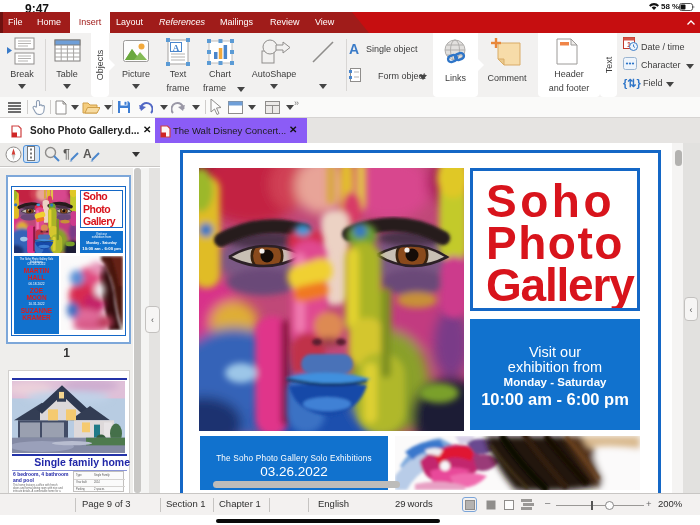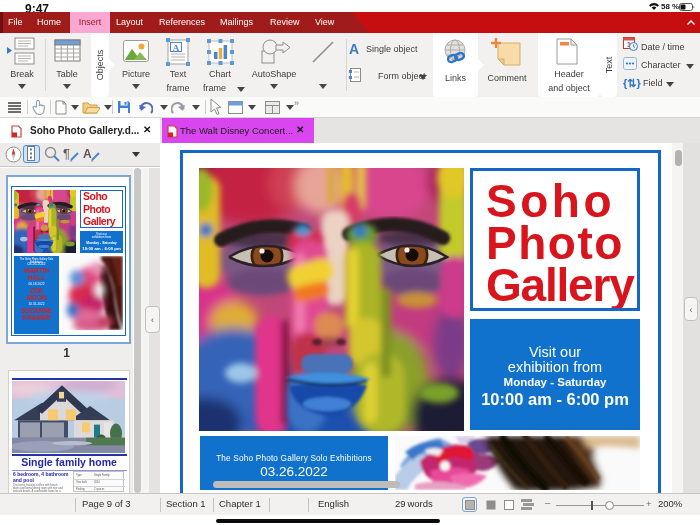--- a/index.html
+++ b/index.html
@@ -6,21 +6,21 @@
   html,body { width:700px; height:525px; overflow:hidden; }
   body { font-family:"Liberation Sans", sans-serif; position:relative; background:#fff; }
   .abs { position:absolute; }
   
   #statustop { left:0; top:0; width:700px; height:12px; background:#fff; }
   #clock { left:25px; top:2px; font-size:12px; font-weight:bold; color:#111; }
   #stright { top:2px; font-size:8px; font-weight:bold; color:#111; }
   
   #menubar { left:0; top:12px; width:700px; height:21px; background:#a01c1a; }
   .mtab { position:absolute; top:0; height:31px; line-height:21px; color:#fff; font-size:9px; }
-  .mtab.sel { background:#f9a8d4; color:#a01c1a; }
+  .mtab.sel { background:#ffffff; color:#a01c1a; }
   #menucollapse { position:absolute; right:5px; top:0px; color:#fff; font-size:9px; }
   #menuleftedge { position:absolute; left:0; top:0; width:3px; height:21px; background:#6d1110; }
   
   #toolbar { left:0; top:33px; width:700px; height:64px; background:#f2f1f0; }
   .tsep { position:absolute; top:6px; width:1px; height:52px; background:#d8d6d4; }
   .vtab { position:absolute; top:0; width:20px; height:64px; background:#fff; border-radius:0 0 4px 4px; }
   .vtab span { position:absolute; left:50%; top:50%; transform:translate(-50%,-50%) rotate(-90deg); white-space:nowrap; font-size:9px; color:#3c3c3c; }
   .notchR { position:absolute; width:0; height:0; border-top:6px solid transparent; border-bottom:6px solid transparent; border-left:6px solid #fff; top:26px; }
   .notchL { position:absolute; width:0; height:0; border-top:6px solid transparent; border-bottom:6px solid transparent; border-right:6px solid #fff; top:26px; }
   .wpanel { position:absolute; top:0; height:64px; background:#fff; border-radius:0 0 4px 4px; }
@@ -241,21 +241,21 @@
     <path d="M14.5 2.5 a2 2 0 0 1 0 3 Z" fill="#555"></path>
   </svg>
 
   <div id="menubar" class="abs">
     <div style="position:absolute; left:352px; top:0; width:348px; height:21px; background:#c60e10; clip-path:polygon(0 0, 100% 0, 100% 100%, 17px 100%);"></div>
     <div id="menuleftedge"></div>
     <div class="mtab" style="left:8px;">File</div>
     <div class="mtab" style="left:37px;">Home</div>
     <div class="mtab sel" style="left:70px; width:40px; text-align:center;">Insert</div>
     <div class="mtab" style="left:116px;">Layout</div>
-    <div class="mtab" style="left:159px;">References</div>
+    <div class="mtab" style="left:159px;font-style:italic;">References</div>
     <div class="mtab" style="left:220px;">Mailings</div>
     <div class="mtab" style="left:270px;">Review</div>
     <div class="mtab" style="left:315px;">View</div>
     <svg id="menucollapse" style="position:absolute; right:5px; top:8px;" width="8" height="5" viewBox="0 0 8 5">
       <path d="M0.5 4.5 L4 1 L7.5 4.5" stroke="#fff" stroke-width="1.3" fill="none"></path>
     </svg>
   </div>
 
   <div id="toolbar" class="abs">
     
@@ -404,21 +404,21 @@
       </g>
     </svg>
     <div class="lbl ctr" style="left:482px; top:40px; width:50px;">Comment</div>
     
     <svg class="ticon" style="left:556px; top:5px;" width="22" height="27" viewBox="0 0 22 27">
       <path d="M1 1 L15 1 L21 7 L21 26 L1 26 Z" fill="#fff" stroke="#9c9a98"></path>
       <path d="M15 1 L15 7 L21 7 Z" fill="#eeecea" stroke="#9c9a98"></path>
       <rect x="4" y="4" width="9" height="3.5" fill="#f08548"></rect>
     </svg>
     <div class="lbl ctr" style="left:538px; top:36px; width:62px;">Header</div>
-    <div class="lbl ctr" style="left:538px; top:50px; width:62px;">and object</div>
+    <div class="lbl ctr" style="left:538px; top:50px; width:62px;">and footer</div>
     
     <svg class="ticon" style="left:623px; top:3px;" width="15" height="15" viewBox="0 0 15 15">
       <rect x="0.5" y="1.5" width="11" height="11" fill="#fff" stroke="#c0392b"></rect>
       <rect x="0.5" y="1.5" width="11" height="3" fill="#d65548"></rect>
       <text x="4" y="11" font-size="7" fill="#c0392b" font-weight="bold">1</text>
       <circle cx="10.5" cy="10.5" r="4" fill="#eef4fb" stroke="#3a7bc8"></circle>
       <path d="M10.5 8.5 L10.5 10.5 L12 11.5" stroke="#3a7bc8" fill="none"></path>
     </svg>
     <div class="lbl" style="left:641px; top:9px;">Date / time</div>
     <svg class="ticon" style="left:623px; top:24px;" width="14" height="13" viewBox="0 0 14 13">
@@ -497,21 +497,21 @@
 
   <div id="tabbar" class="abs">
     <div class="dtab" style="left:0; width:160px; background:#fff;">
       <svg style="position:absolute; left:11px; top:7px;" width="11" height="13" viewBox="0 0 11 13">
         <path d="M1 1 L7.5 1 L10 3.5 L10 12 L1 12 Z" fill="#fff" stroke="#cf4040" stroke-width="1.2"></path>
         <rect x="1" y="7.5" width="5" height="4.5" fill="#d02525"></rect>
       </svg>
       <span class="ttext" style="font-weight:bold; color:#222;">Soho Photo Gallery.d...</span>
       <span class="tclose" style="left:143px;">✕</span>
     </div>
-    <div class="dtab" style="left:162px; width:152px; background:#d946ef;">
+    <div class="dtab" style="left:155px; width:152px; background:#8b5cf6;">
       <svg style="position:absolute; left:5px; top:7px;" width="11" height="13" viewBox="0 0 11 13">
         <path d="M1 1 L7.5 1 L10 3.5 L10 12 L1 12 Z" fill="#fdf5f5" stroke="#cf4040" stroke-width="1.2"></path>
         <rect x="1" y="7.5" width="5" height="4.5" fill="#d02525"></rect>
       </svg>
       <span class="ttext" style="left:18px; font-size:9.5px;">The Walt Disney Concert...</span>
       <span class="tclose" style="left:134px;">✕</span>
     </div>
   </div>
 
   <div id="sidetools" class="abs">
@@ -574,21 +574,21 @@
       <use href="#pinkart"></use>
     </svg>
     <div style="position:absolute; left:0; top:178px; width:133px; text-align:center; font-size:12px; font-weight:bold; color:#333;">1</div>
 
     <div style="position:absolute; left:8px; top:202px; width:122px; height:123px; background:#fff; border:1px solid #d2d0ce; border-bottom:none;"></div>
     <div style="position:absolute; left:12px; top:210px; width:115px; height:2px; background:#2433a8;"></div>
     <svg style="position:absolute; left:12px; top:213px;" width="113" height="72" viewBox="0 0 113 66" preserveAspectRatio="none">
       <use href="#houseart"></use>
     </svg>
     <div style="position:absolute; left:12px; top:286px; width:115px; height:1.5px; background:#2433a8;"></div>
-    <div style="position:absolute; left:8px; top:288px; width:122px; text-align:center; font-size:10.5px; font-weight:bold; color:#2228a8;">Single family home</div>
+    <div style="position:absolute; left:8px; top:288px; width:122px; text-align:right; font-size:10.5px; font-weight:bold; color:#2228a8;">Single family home</div>
     <div style="position:absolute; left:12px; top:302px; width:115px; height:1px; background:#8a94d8;"></div>
     <div style="position:absolute; left:13px; top:304px; font-size:5px; font-weight:bold; color:#2228a8; line-height:5.5px;">6 bedroom, 4 bathroom<br>and pool</div>
     <div style="position:absolute; left:13px; top:316px; width:50px; font-size:2.6px; color:#666; line-height:3.2px;">This home features a office with french doors and formal dining room with nice and intricate details. A comfortable home for a lovely family.</div>
     <div style="position:absolute; left:73px; top:303px; width:51px; height:21px; border:0.5px solid #c2c0be; background:#fbfbfb;">
       <div style="position:absolute; left:2px; top:1.5px; font-size:2.6px; color:#555;">Type</div>
       <div style="position:absolute; left:20px; top:1.5px; font-size:2.6px; color:#555;">Single Family</div>
       <div style="position:absolute; left:0; top:7px; width:51px; height:0.5px; background:#d5d3d1;"></div>
       <div style="position:absolute; left:2px; top:8.5px; font-size:2.6px; color:#555;">Year built</div>
       <div style="position:absolute; left:20px; top:8.5px; font-size:2.6px; color:#555;">2014</div>
       <div style="position:absolute; left:0; top:14px; width:51px; height:0.5px; background:#d5d3d1;"></div>

